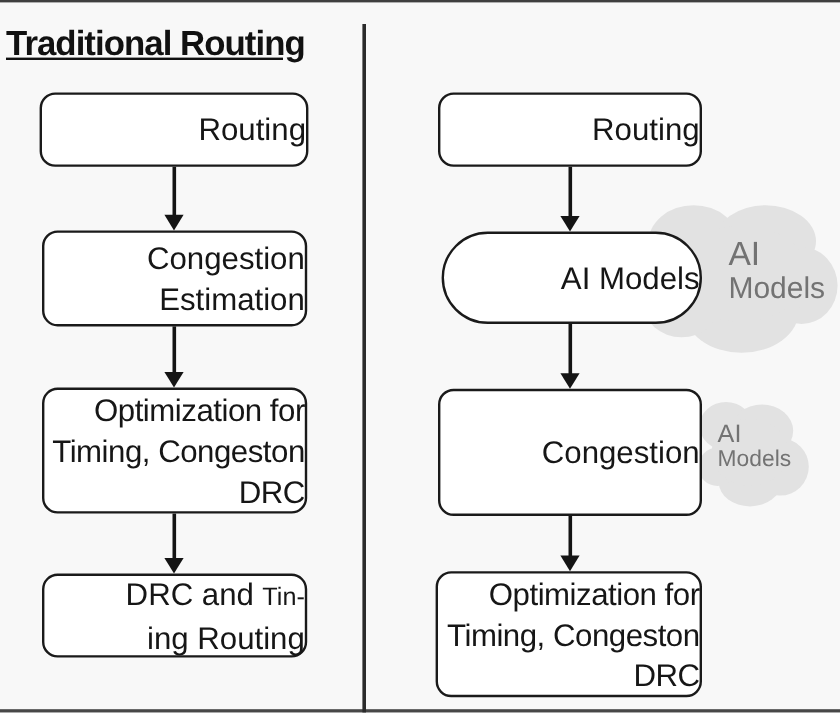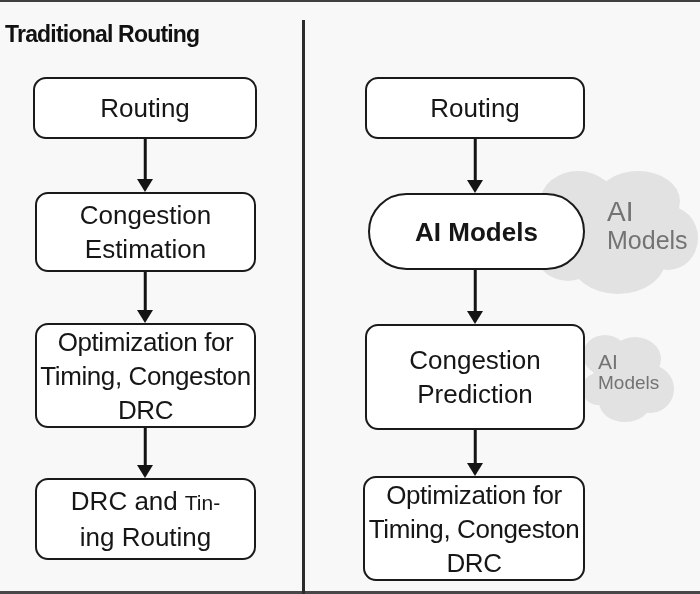--- a/index.html
+++ b/index.html
@@ -28,45 +28,46 @@
     position: absolute;
     left: 302px;
     top: 20px;
     width: 3px;
     height: 574px;
     background: #2b2b2b;
   }
   .heading {
     position: absolute;
     top: 21px;
-    font-size: 23px;
+    font-size: 29px;
     font-weight: bold;
     letter-spacing: -0.8px;
     white-space: nowrap;
     color: #111111;
+    text-decoration: underline;
   }
   .heading.left { left: 5px; }
   .heading.right { left: 335px; }
   .box {
     position: absolute;
     background: #ffffff;
     border: 2.5px solid #1a1a1a;
     border-radius: 13px;
     display: flex;
     flex-direction: column;
-    align-items: center;
+    align-items: flex-end;
     justify-content: center;
     text-align: center;
     font-size: 26px;
     line-height: 34px;
     color: #161616;
     z-index: 2;
     box-sizing: border-box;
   }
-  .box.stadium { border-radius: 40px; font-weight: bold; }
+  .box.stadium { border-radius: 40px; }
   .box .small-text {
     font-size: 21px;
     margin-left: 7px;
   }
   .arrow {
     position: absolute;
     width: 18px;
     z-index: 1;
   }
   .arrow .shaft {
@@ -169,21 +170,21 @@
     <div>Optimization for</div>
     <div>Timing, Congeston</div>
     <div>DRC</div>
   </div>
 
   <div class="arrow" style="left:136px; top:428px; height:50px;">
     <div class="shaft"></div>
     <div class="head"></div>
   </div>
 
-  <div class="box" style="left:35px; top:478px; width:221px; height:82px;">
+  <div class="box" style="left:35px; top:478px; width:221px; height:70px;">
     <div>
       <span>DRC and</span><span class="small-text">Tin-</span>
     </div>
     <div>ing Routing</div>
   </div>
 
   <div class="box" style="left:365px; top:77px; width:220px; height:62px;">
     <div>Routing</div>
   </div>
 
@@ -196,21 +197,20 @@
     <div>AI Models</div>
   </div>
 
   <div class="arrow" style="left:466px; top:270px; height:54px;">
     <div class="shaft"></div>
     <div class="head"></div>
   </div>
 
   <div class="box" style="left:365px; top:324px; width:220px; height:106px;">
     <div>Congestion</div>
-    <div>Prediction</div>
   </div>
 
   <div class="arrow" style="left:466px; top:430px; height:46px;">
     <div class="shaft"></div>
     <div class="head"></div>
   </div>
 
   <div class="box" style="left:363px; top:476px; width:222px; height:105px; letter-spacing:-0.4px;">
     <div>Optimization for</div>
     <div>Timing, Congeston</div>

